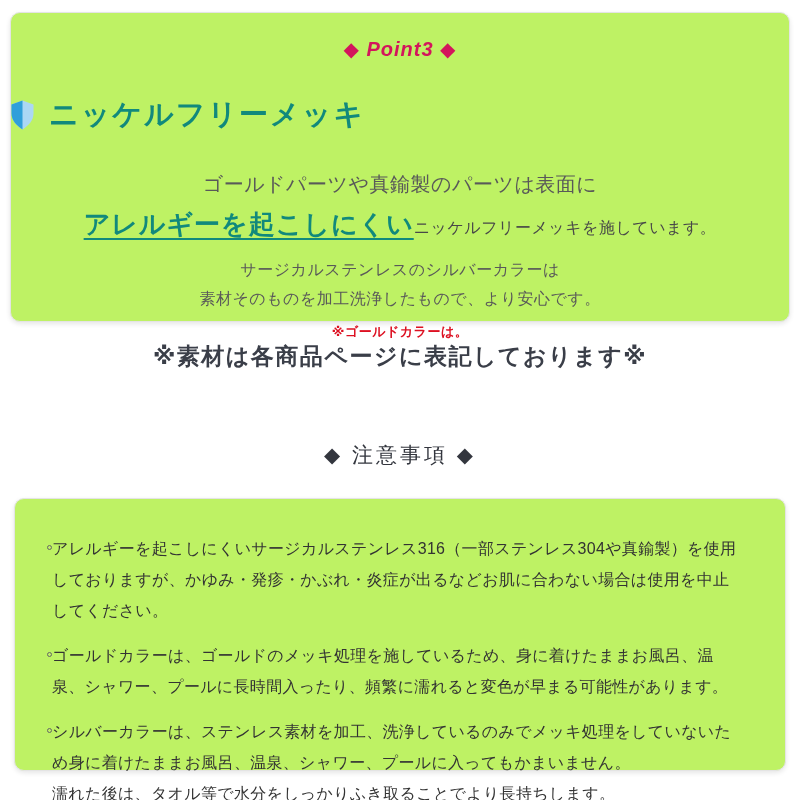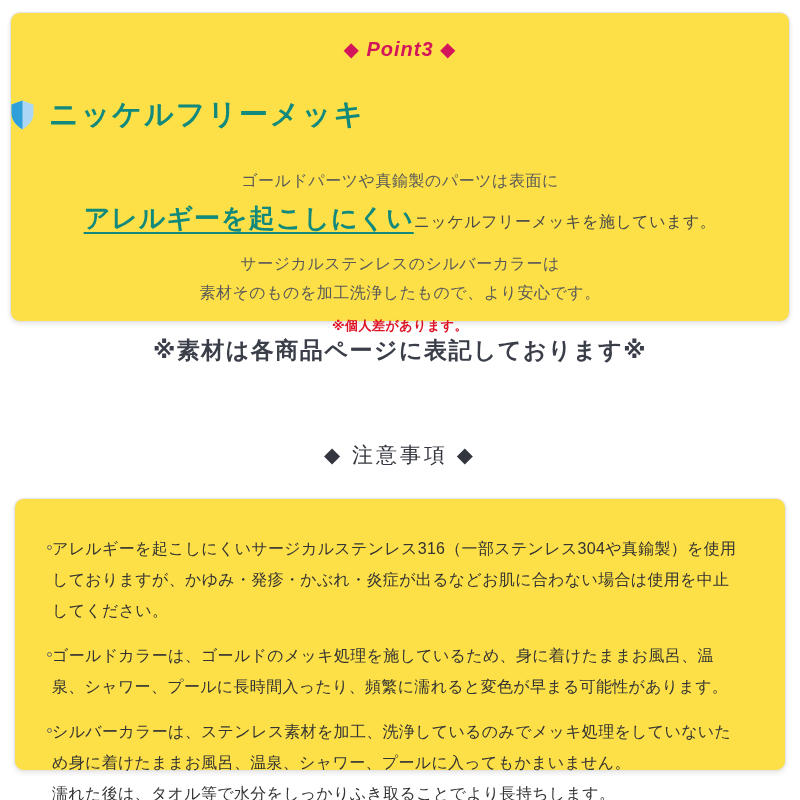--- a/index.html
+++ b/index.html
@@ -5,21 +5,21 @@
   * { margin: 0; padding: 0; box-sizing: border-box; }
   html, body { background: #ffffff; }
   body {
     width: 800px; height: 800px;
     font-family: "Liberation Sans", "DejaVu Sans", sans-serif;
     overflow: hidden;
   }
   .page { width: 800px; height: 800px; background: #ffffff; }
 
   .card {
-    background: #fde047;
+    background: #bef264;
     border: 1px solid #e4e4e4;
     border-radius: 10px;
     box-shadow: 0 2px 5px rgba(0,0,0,0.10);
   }
 
   
   .point-card {
     margin: 12px 10px 0 10px;
     height: 310px;
     text-align: center;
@@ -41,21 +41,21 @@
   }
   .shield { display: inline-flex; align-items: center; }
   .title-text {
     font-size: 29px;
     font-weight: bold;
     color: #11897c;
     letter-spacing: 2px;
   }
   .intro {
     margin-top: 36px;
-    font-size: 16px;
+    font-size: 20px;
     color: #595959;
     letter-spacing: 0.5px;
   }
   .highlight-line {
     margin-top: 9px;
     line-height: 34px;
   }
   .highlight {
     font-size: 26px;
     font-weight: bold;
@@ -144,21 +144,21 @@
       <span class="title-text">ニッケルフリーメッキ</span>
     </div>
 
     <p class="intro">ゴールドパーツや真鍮製のパーツは表面に</p>
 
     <p class="highlight-line"><span class="highlight">アレルギーを起こしにくい</span><span class="highlight-suffix">ニッケルフリーメッキを施しています。</span></p>
 
     <p class="body-line first">サージカルステンレスのシルバーカラーは</p>
     <p class="body-line">素材そのものを加工洗浄したもので、より安心です。</p>
 
-    <p class="note">※個人差があります。</p>
+    <p class="note">※ゴールドカラーは。</p>
     <p class="footer-line">※素材は各商品ページに表記しております※</p>
   </section>
 
   <h3 class="notice-heading">◆ 注意事項 ◆</h3>
 
   <section class="card notice-card">
     <ul class="notice-list">
         <li class="notice-item">
           <span class="bullet"></span>
           <div class="notice-text">

